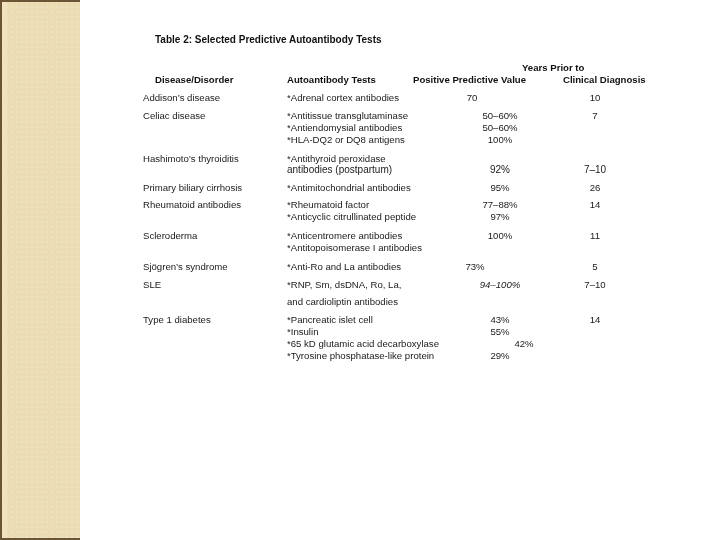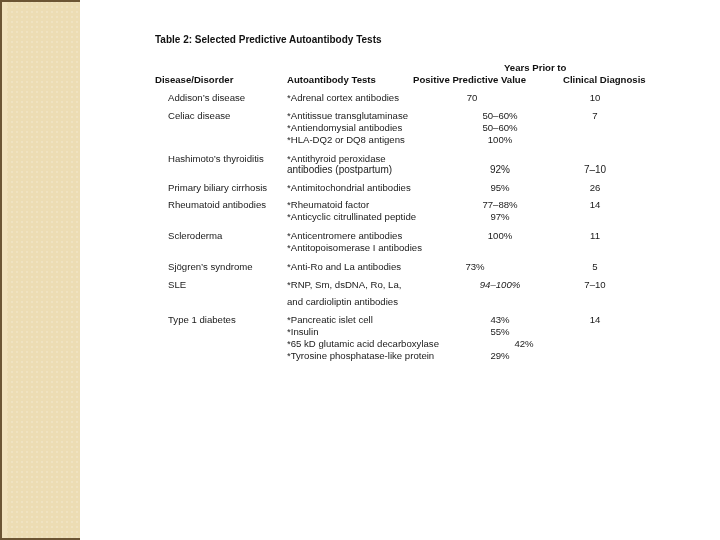--- a/index.html
+++ b/index.html
@@ -74,39 +74,39 @@
       font-weight: bold;
       white-space: nowrap;
     }
     .cell {
       position: absolute;
       font-size: 9.6px;
       white-space: nowrap;
       line-height: 12px;
       color: #1a1a1a;
     }
-    .c-disease { left: 168px; }
+    .c-disease { left: 143px; }
     .c-test { left: 287px; }
     .c-ppv { left: 420px; width: 160px; text-align: center; }
     .c-years { left: 555px; width: 80px; text-align: center; }
     .small { font-size: 10px; }
   </style>
 </head>
 <body>
 
 <div class="sidebar">
   <div class="edge-dark"></div>
   <div class="edge-light"></div>
   <div class="top-line"></div>
   <div class="bottom-line"></div>
 </div>
 
 <div class="title">Table 2: Selected Predictive Autoantibody Tests</div>
 
-<div class="hdr" style="left:504px; top:62px;">Years Prior to</div>
+<div class="hdr" style="left:522px; top:62px;">Years Prior to</div>
 <div class="hdr" style="left:155px; top:74px;">Disease/Disorder</div>
 <div class="hdr" style="left:287px; top:74px;">Autoantibody Tests</div>
 <div class="hdr" style="left:413px; top:74px;">Positive Predictive Value</div>
 <div class="hdr" style="left:563px; top:74px;">Clinical Diagnosis</div>
 
 <div>
   <div class="cell c-disease" style="top:92px;">Addison’s disease</div>
   <div class="cell c-test" style="top:92px;">*Adrenal cortex antibodies</div>
   <div class="cell c-ppv" style="top:92px; left:392px;">70</div>
   <div class="cell c-years" style="top:92px;">10</div>

